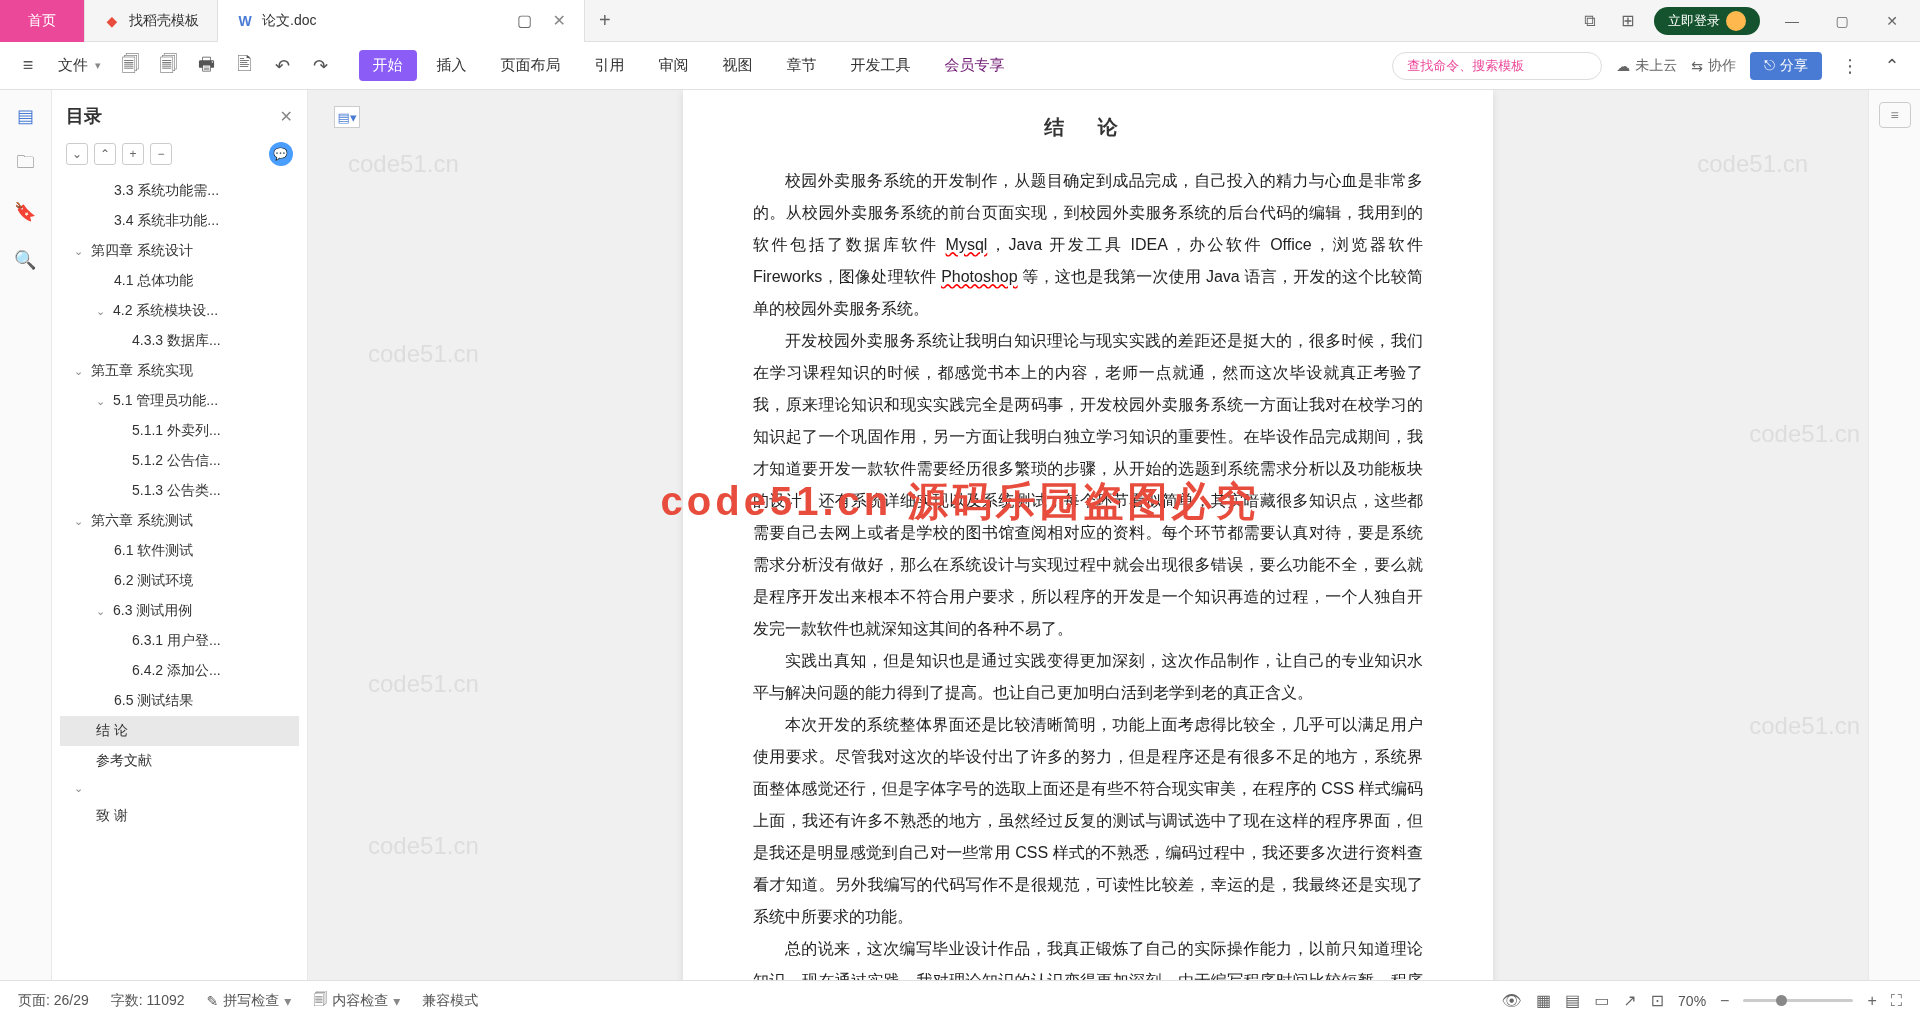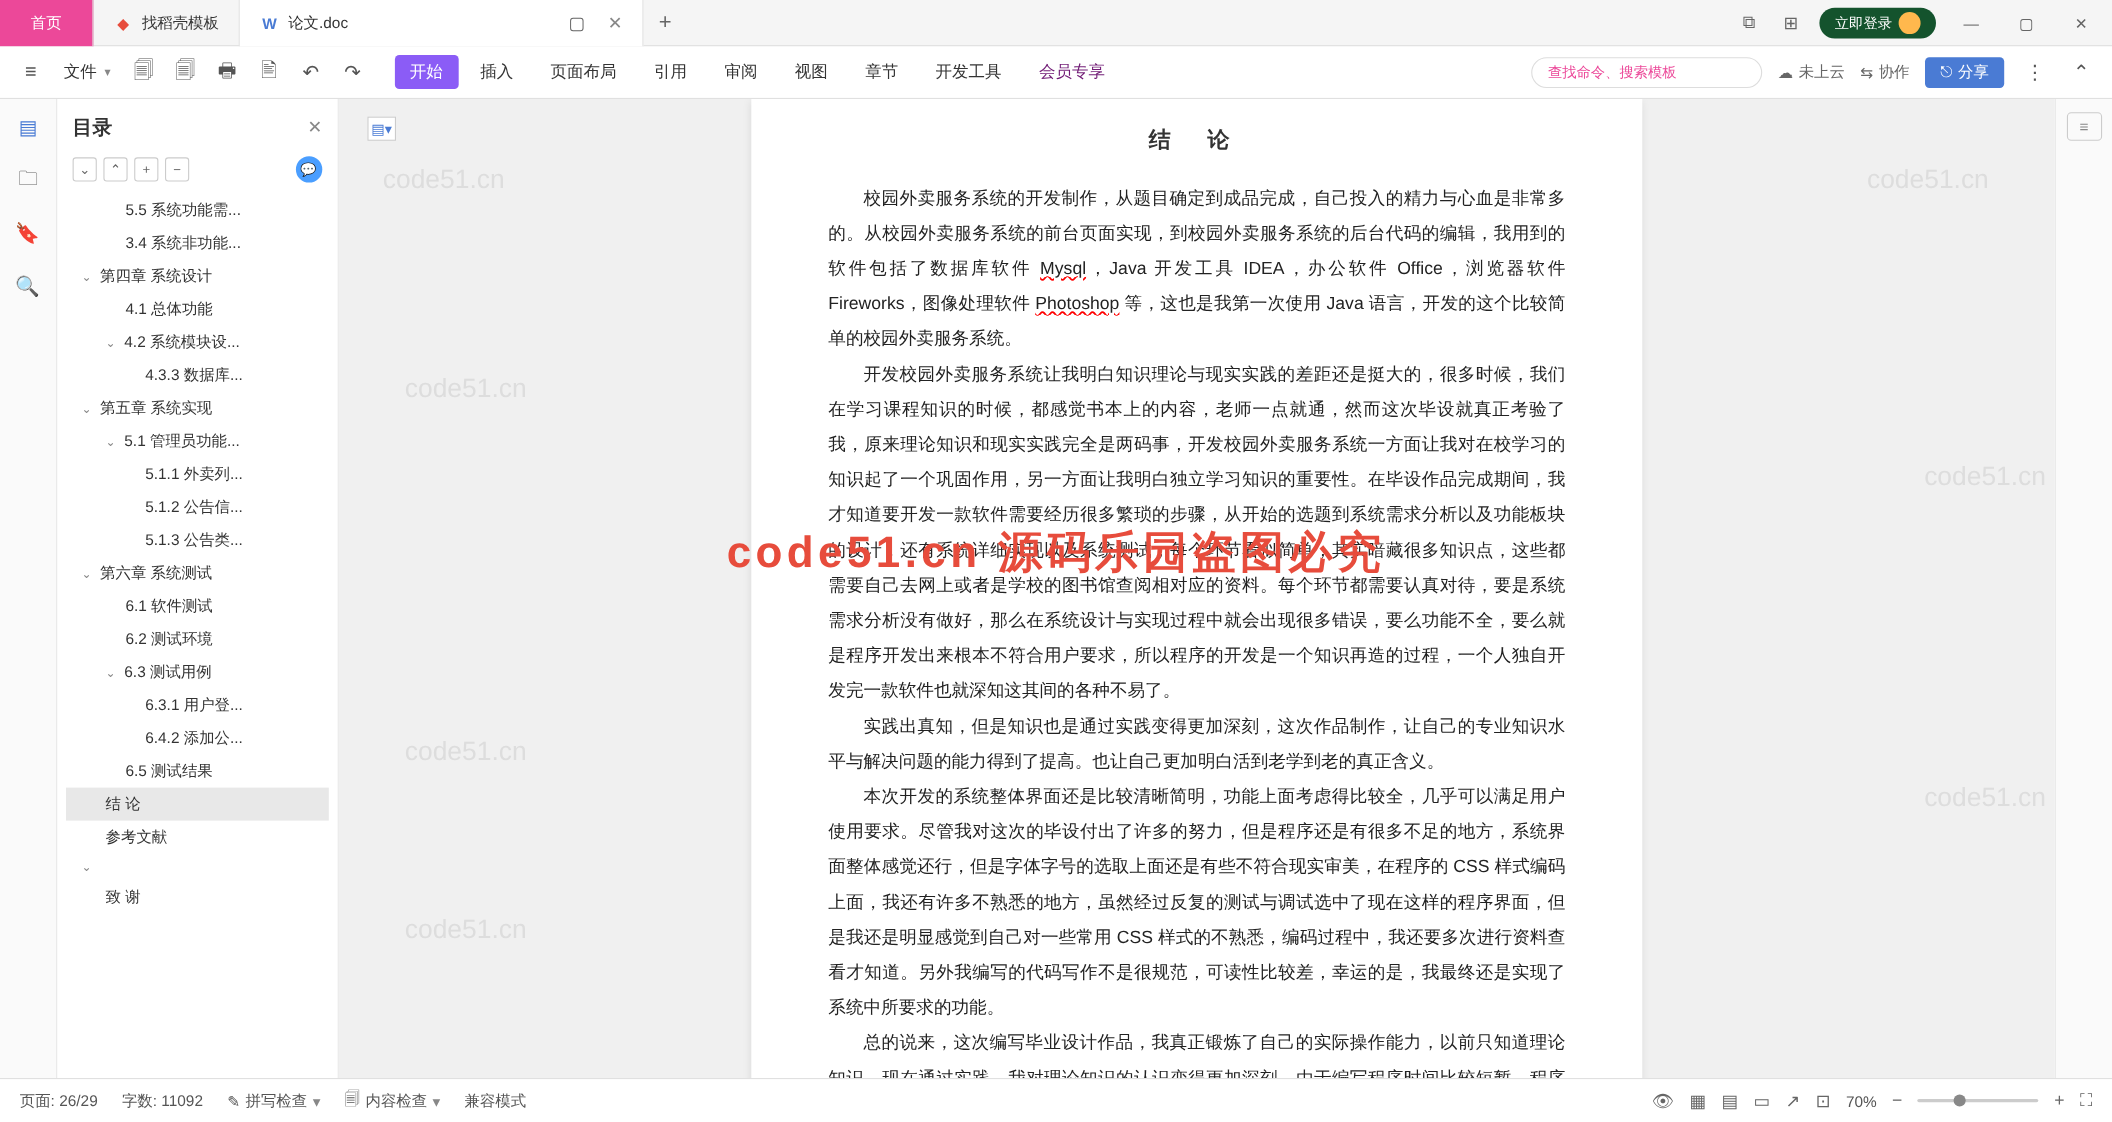--- a/index.html
+++ b/index.html
@@ -155,21 +155,21 @@
     <div class="toc-tools">
       <span class="toc-tool">⌄</span>
       <span class="toc-tool">⌃</span>
       <span class="toc-tool">+</span>
       <span class="toc-tool">−</span>
       <span class="toc-spacer"></span>
       <span class="toc-bubble">💬</span>
     </div>
     <div class="toc-list" id="toc-list">
         <div class="toc-item indent3">
-          <span>5.5 系统功能需...</span>
+          <span>3.3 系统功能需...</span>
         </div>
         <div class="toc-item indent3">
           <span>3.4 系统非功能...</span>
         </div>
         <div class="toc-item indent1">
           <span class="toc-chev">⌄</span>
           <span>第四章 系统设计</span>
         </div>
         <div class="toc-item indent3">
           <span>4.1 总体功能</span>

